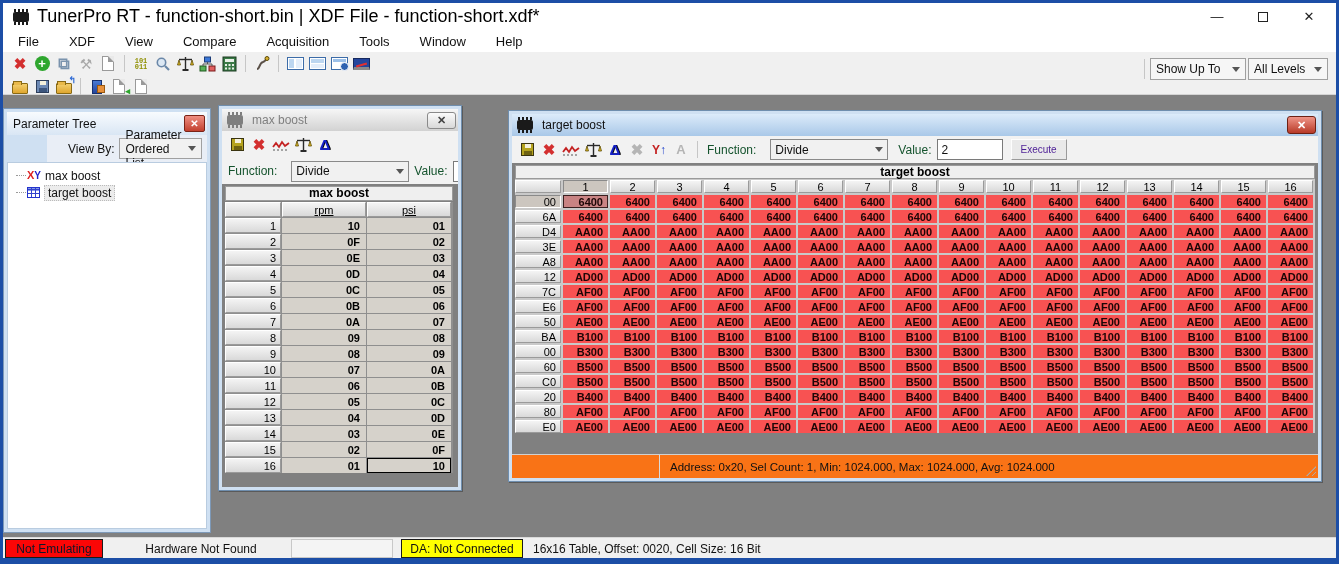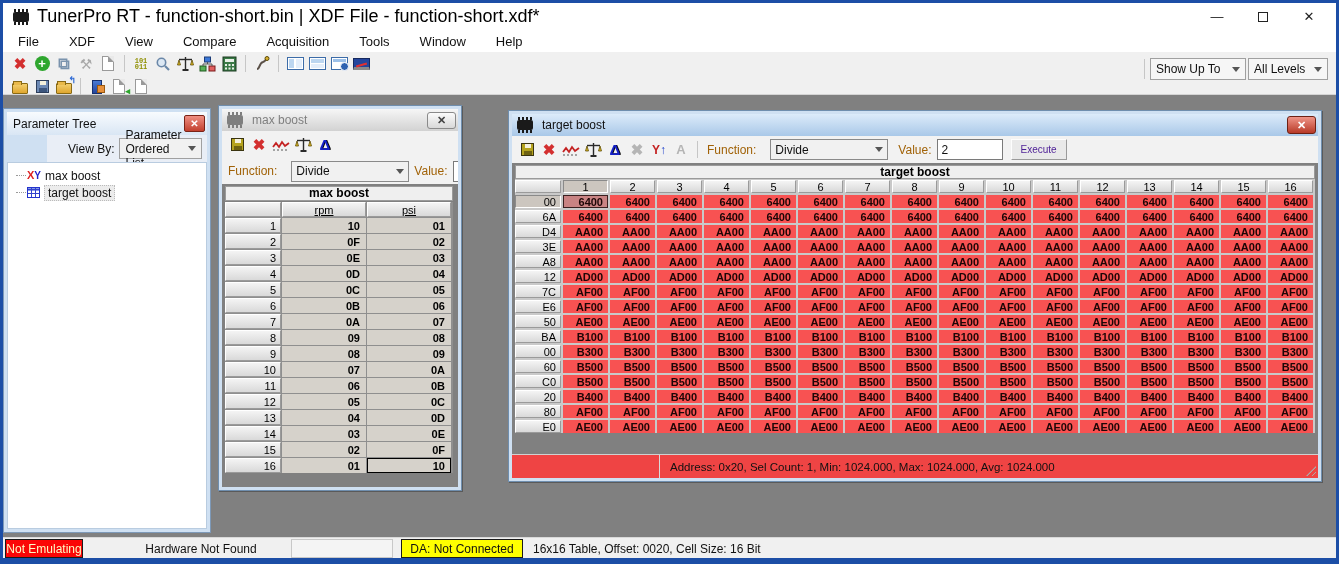--- a/index.html
+++ b/index.html
@@ -101,21 +101,21 @@
   .wtitle.inactive .chip{background:#7f7f7f;}
   .wtitle.inactive .chip::before,.wtitle.inactive .chip::after{
       background:repeating-linear-gradient(90deg,#7f7f7f 0 2px,transparent 2px 4px);}
   .closeg{width:29px;height:17px;background:linear-gradient(#fbfbfb,#d8d8d8);border:1px solid #8a8a8a;border-radius:3px;
           color:#444;font-size:11px;font-weight:bold;display:flex;align-items:center;justify-content:center;}
   .closer{width:29px;height:18px;background:linear-gradient(#ef9487,#b83a28);border:1px solid #6e2013;border-radius:3px;
           color:#fff;font-size:11px;font-weight:bold;display:flex;align-items:center;justify-content:center;}
   .wbody{flex:1;background:#f2f2f2;display:flex;flex-direction:column;overflow:hidden;}
   .wtool{height:27px;display:flex;align-items:center;background:#f2f2f2;padding-left:4px;flex:none;}
   .funcrow{height:26px;display:flex;align-items:center;background:#f2f2f2;padding-left:6px;gap:5px;flex:none;}
-  .flabel{font-size:12px;color:#a16207;flex:none;}
+  .flabel{font-size:12px;color:#14532d;flex:none;}
   .combo{width:118px;height:21px;background:#f1f1f1;border:1px solid #8a8a8a;display:flex;align-items:center;
          justify-content:space-between;padding:0 4px;font-size:12px;color:#111;flex:none;margin-left:9px;}
   .tin{height:21px;background:#fff;border:1px solid #7a7a7a;font-size:12px;color:#111;display:flex;align-items:center;padding:0 4px;flex:none;}
   .execbtn{height:21px;padding:0 9px;background:#e9e9e9;border:1px solid #9a9a9a;border-top-color:#fdfdfd;border-left-color:#fdfdfd;
            font-size:10px;color:#4c1d95;display:flex;align-items:center;flex:none;margin-left:8px;}
   .tablearea{flex:1;background:#808080;padding:2px 0 0 3px;overflow:hidden;}
 
   
   .ttitle{background:#efefef;border:1px solid #9a9a9a;font-size:12px;font-weight:bold;color:#000;
           text-align:center;height:15px;line-height:13px;margin-bottom:1px;}
@@ -133,30 +133,30 @@
   .mgrid .hcell{height:15px;}
 
   
   .tgrid{display:grid;grid-template-columns:46px repeat(16,45px);gap:2px;width:800px;background:#c9c9c9;padding:0;}
   .tcell{background:#f85252;font-size:11px;font-weight:bold;color:#1c0606;display:flex;align-items:center;
          justify-content:flex-end;padding-right:5px;height:13px;}
   .tcell.tsel{background:#c98383;box-shadow:inset 0 0 0 1px #3a2020;}
   .tgrid .hcell{height:13px;}
   .twrap{width:800px;background:#c9c9c9;}
 
-  .wstatus{height:24px;background:#ef4444;border-top:1px solid #d0d0d0;display:flex;align-items:center;flex:none;position:relative;text-align:center;}
+  .wstatus{height:24px;background:#f97316;border-top:1px solid #d0d0d0;display:flex;align-items:center;flex:none;position:relative;text-align:center;}
   .wstatus .p1{width:148px;height:100%;border-right:1px solid #d9d9d9;flex:none;}
   .wstatus .ptext{font-size:11.5px;color:#111;padding-left:10px;}
   .grip{position:absolute;right:2px;bottom:2px;width:10px;height:10px;
         background:repeating-linear-gradient(135deg,transparent 0 3px,#aaa 3px 4px);clip-path:polygon(100% 0,100% 100%,0 100%);}
 
   
   .statusbar{height:22px;background:#f0f0f0;border-top:1px solid #d9d9d9;position:relative;display:flex;align-items:center;}
   .sb{position:absolute;top:1px;height:19px;display:flex;align-items:center;justify-content:center;font-size:12px;}
-  .sb.emul{left:2px;width:78px;background:#fb0606;border:1px solid #1a1a1a;color:#fef9c3;}
+  .sb.emul{left:2px;width:98px;background:#fb0606;border:1px solid #1a1a1a;color:#0f172a;}
   .sb.hw{left:128px;width:140px;color:#111;}
   .sb.blank{left:288px;width:102px;border:1px solid #c8c8c8;background:#f4f4f4;}
   .sb.da{left:398px;width:122px;background:#ffff00;border:1px solid #1a1a1a;color:#111;}
   .sb.info{left:530px;color:#111;justify-content:flex-start;width:420px;}
 </style>
 </head>
 <body>
 
 <div id="app">
 

